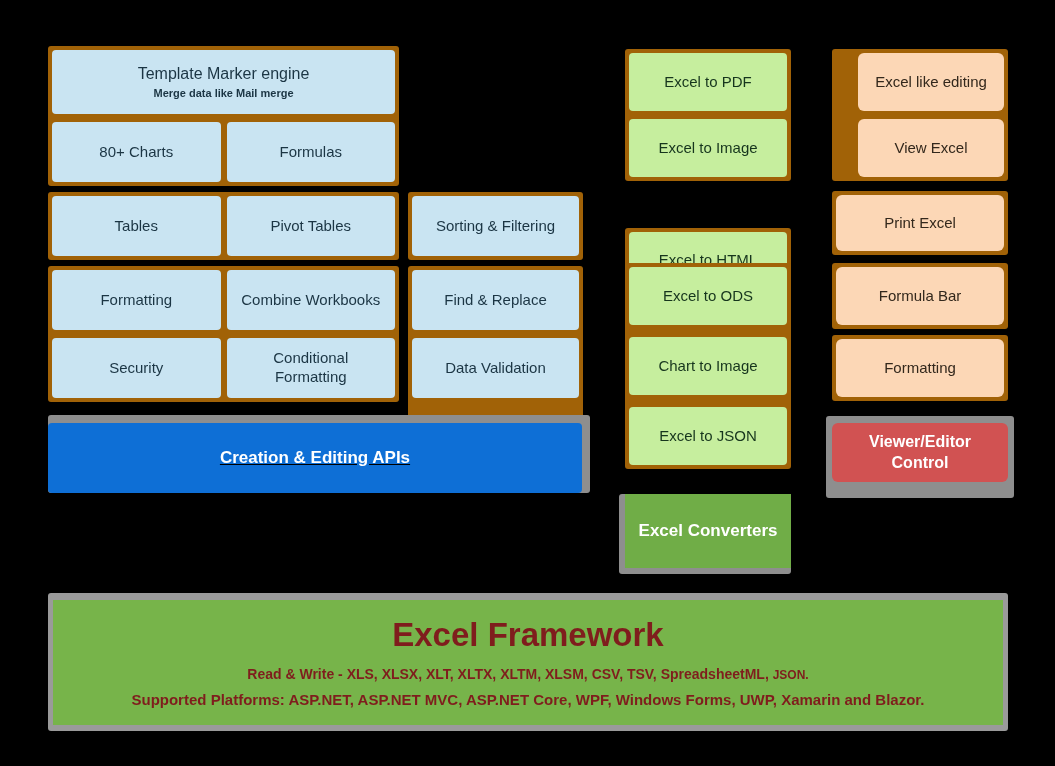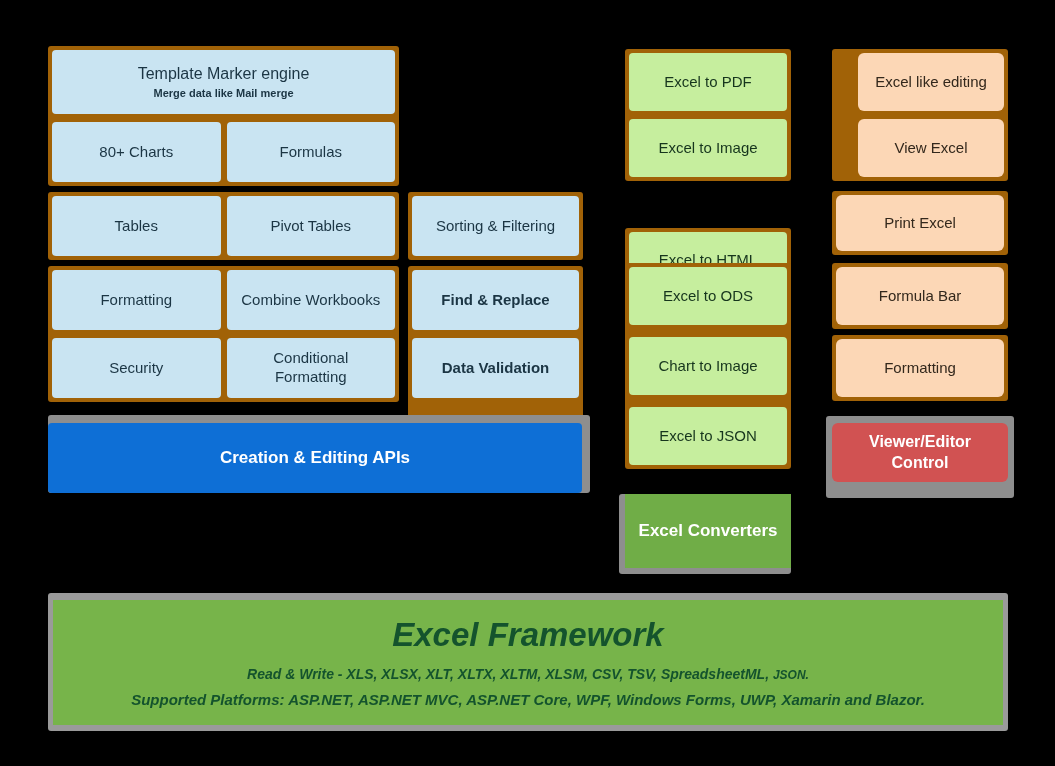--- a/index.html
+++ b/index.html
@@ -38,32 +38,32 @@
   
   .accent-wrap{
     position:absolute;background:#8e8e8e;box-sizing:border-box;border-radius:3px;
   }
   .accent-box{
     width:100%;height:100%;
     display:flex;align-items:center;justify-content:center;
     text-align:center;color:#fff;font-weight:bold;
     box-sizing:border-box;
   }
-  #creation-wrap{left:48px;top:415px;width:542px;height:78px;padding:8px 8px 0 0;}
+  #creation-wrap{left:48px;top:415px;width:542px;height:78px;padding:8px 8px 0 0;text-decoration:underline;}
   #creation-bar{background:#0e6fd6;font-size:17px;border-radius:4px;}
   #converters-wrap{left:619px;top:494px;width:172px;height:80px;padding:0 0 6px 6px;}
   #converters-box{background:#70ad47;font-size:17px;}
   #viewer-wrap{left:826px;top:416px;width:188px;height:82px;padding:7px 6px 16px 6px;}
   #viewer-box{background:#d15252;font-size:16px;border-radius:6px;padding:0 28px;line-height:1.3;}
   
   #banner-wrap{left:48px;top:593px;width:960px;height:138px;padding:7px 5px 6px 5px;background:#9a9a9a;}
   #banner{
     background:#77b44a;width:100%;height:100%;box-sizing:border-box;
     display:flex;flex-direction:column;align-items:center;justify-content:center;
-    color:#14532d;text-align:center;font-style:italic;
+    color:#7f1d1d;text-align:center;
   }
   #banner .banner-title{font-size:33px;font-weight:bold;line-height:1.1;}
   #banner .banner-line1{font-size:14px;font-weight:bold;margin-top:13px;}
   #banner .banner-line1 .suffix{font-size:12px;font-weight:bold;}
   #banner .banner-line2{font-size:15px;font-weight:600;margin-top:9px;}
   
   .h64{flex:0 0 64px;}
   .h60{flex:0 0 60px;}
   .h58{flex:0 0 58px;}
   .h56{flex:0 0 56px;}
@@ -118,21 +118,21 @@
     </div>
   </div>
 
 
   <div class="group" style="left:408px;top:192px;width:175px;height:68px;">
     <div class="cell blue h60">
         <span>Sorting &amp; Filtering</span>
       </div>
   </div>
 
-  <div class="group" style="left:408px;top:266px;width:175px;height:156px;font-weight:bold;">
+  <div class="group" style="left:408px;top:266px;width:175px;height:156px;">
     <div class="cell blue h60">
         <span>Find &amp; Replace</span>
       </div>
     <div class="cell blue h60">
         <span>Data Validation</span>
       </div>
   </div>
 
   <div class="accent-wrap" id="creation-wrap">
     <div class="accent-box" id="creation-bar">

